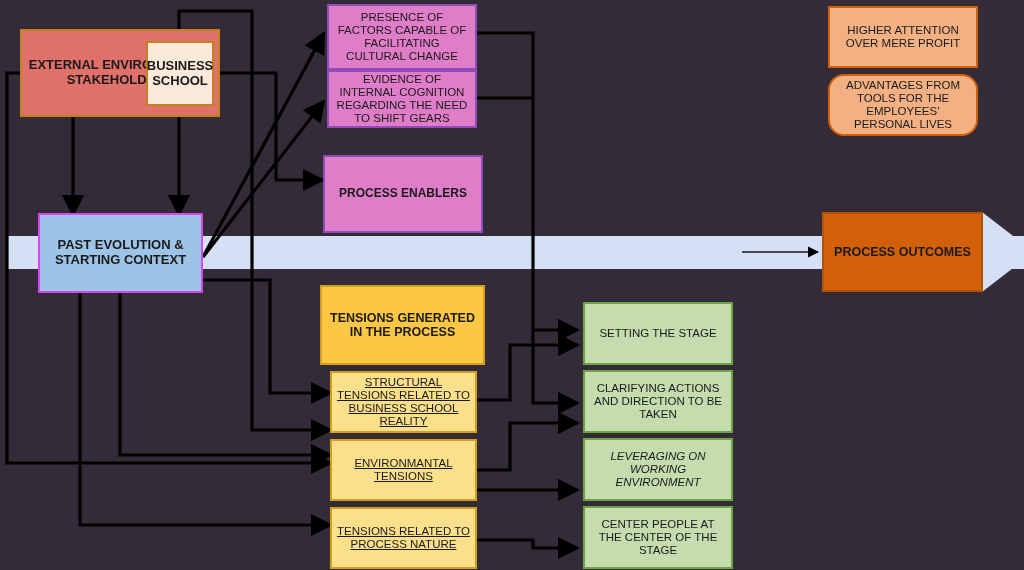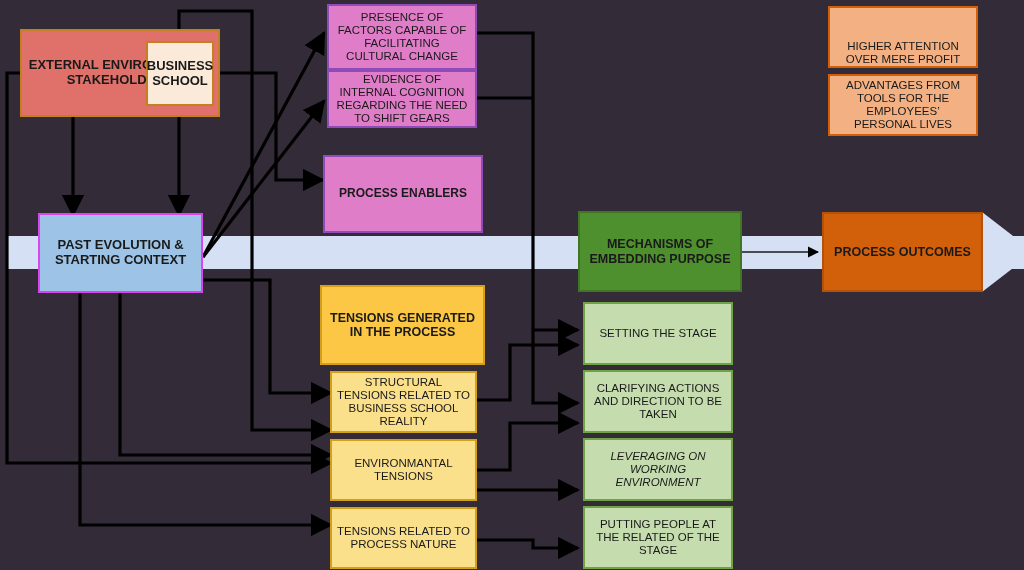--- a/index.html
+++ b/index.html
@@ -64,20 +64,21 @@
     background: #fbc745;
     border: 2px solid #d4a017;
     font-weight: bold;
     font-size: 12.5px;
   }
   .gold-light {
     background: #fbe08c;
     border: 2px solid #d4a017;
     font-weight: normal;
     font-size: 11.5px;
+    text-decoration: underline;
   }
   .green-strong {
     background: #4e8f2e;
     border: 2px solid #3f7525;
     font-weight: bold;
     font-size: 12.5px;
   }
   .green-light {
     background: #c5ddae;
     border: 2px solid #6fa344;
@@ -210,45 +211,42 @@
   </div>
 
   <div class="box gold-light" style="left:330px; top:439px; width:147px; height:62px;">
     <span>ENVIRONMANTAL TENSIONS</span>
   </div>
 
   <div class="box gold-light" style="left:330px; top:507px; width:147px; height:62px;">
     <span>TENSIONS RELATED TO PROCESS NATURE</span>
   </div>
 
-  <div class="box green-strong" style="left:578px; top:211px; width:164px; height:81px;">
-    <span>MECHANISMS OF EMBEDDING PURPOSE</span>
-  </div>
 
   <div class="box green-light" style="left:583px; top:302px; width:150px; height:63px;">
     <span>SETTING THE STAGE</span>
   </div>
 
   <div class="box green-light" style="left:583px; top:370px; width:150px; height:63px;">
     <span>CLARIFYING ACTIONS AND DIRECTION TO BE TAKEN</span>
   </div>
 
   <div class="box green-light" style="left:583px; top:438px; width:150px; height:63px;font-style:italic;">
     <span>LEVERAGING ON WORKING ENVIRONMENT</span>
   </div>
 
   <div class="box green-light" style="left:583px; top:506px; width:150px; height:63px;">
-    <span>PUTTING PEOPLE AT THE RELATED OF THE STAGE</span>
-  </div>
-
-  <div class="box orange-light" style="left:828px; top:6px; width:150px; height:62px;align-items:flex-end;">
+    <span>CENTER PEOPLE AT THE CENTER OF THE STAGE</span>
+  </div>
+
+  <div class="box orange-light" style="left:828px; top:6px; width:150px; height:62px;">
     <span>HIGHER ATTENTION OVER MERE PROFIT</span>
   </div>
 
-  <div class="box orange-light" style="left:828px; top:74px; width:150px; height:62px;">
+  <div class="box orange-light" style="left:828px; top:74px; width:150px; height:62px;border-radius:16px;">
     <span>ADVANTAGES FROM TOOLS FOR THE EMPLOYEES’ PERSONAL LIVES</span>
   </div>
 
 
   <div class="box orange-strong" style="left:822px; top:212px; width:161px; height:80px;">
     <span>PROCESS OUTCOMES</span>
   </div>
 
 </div>
 

